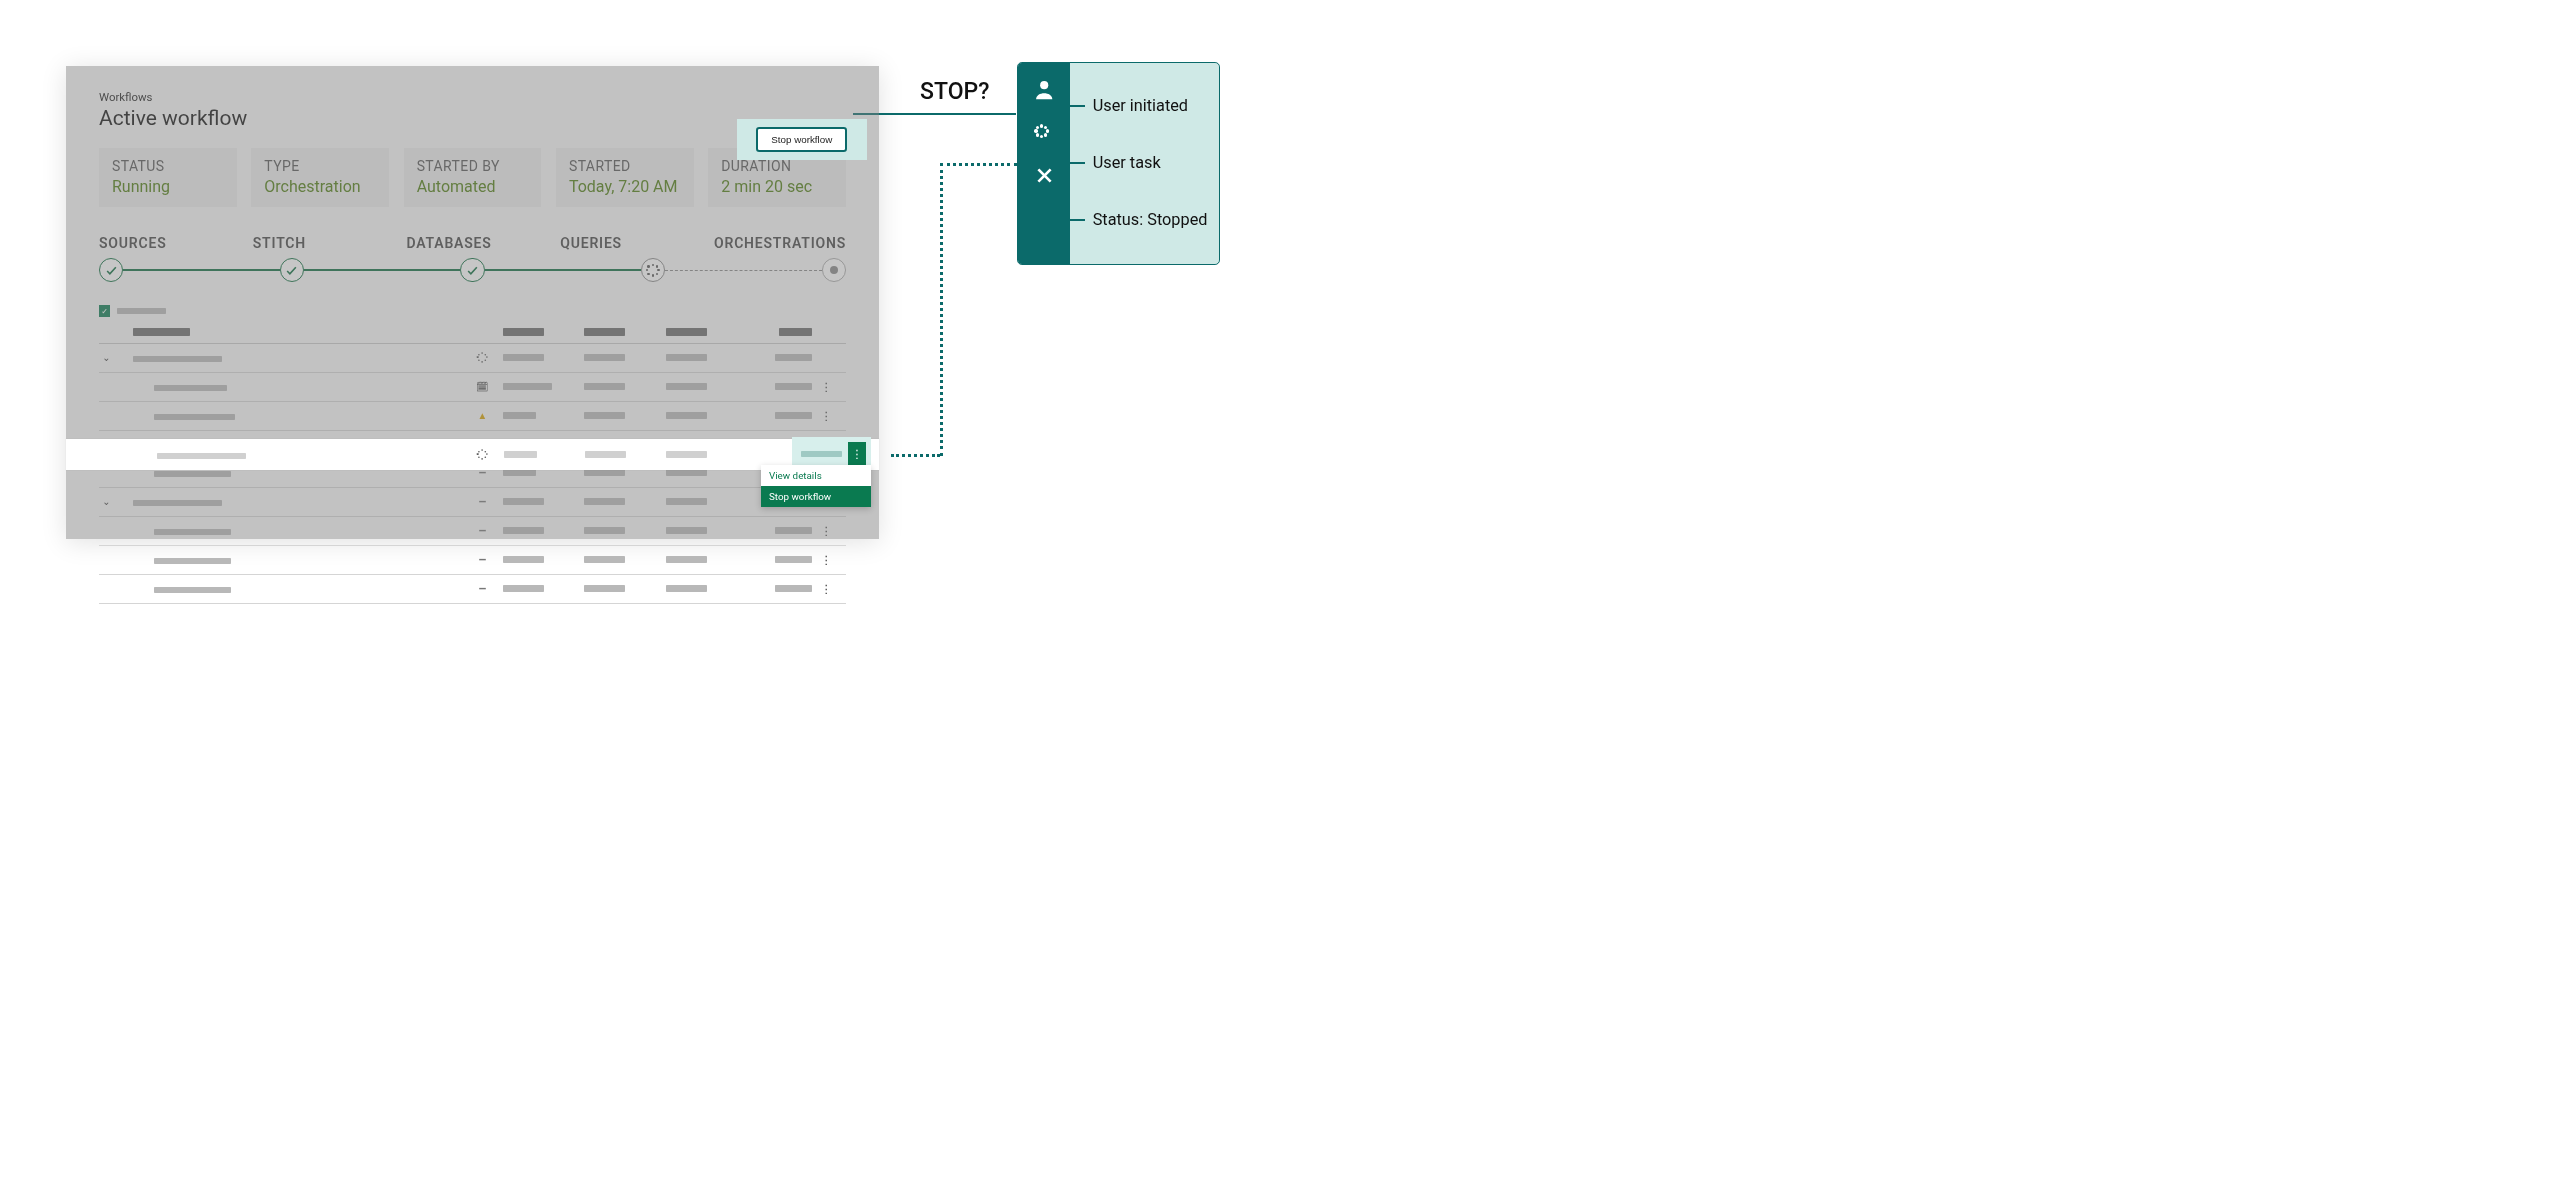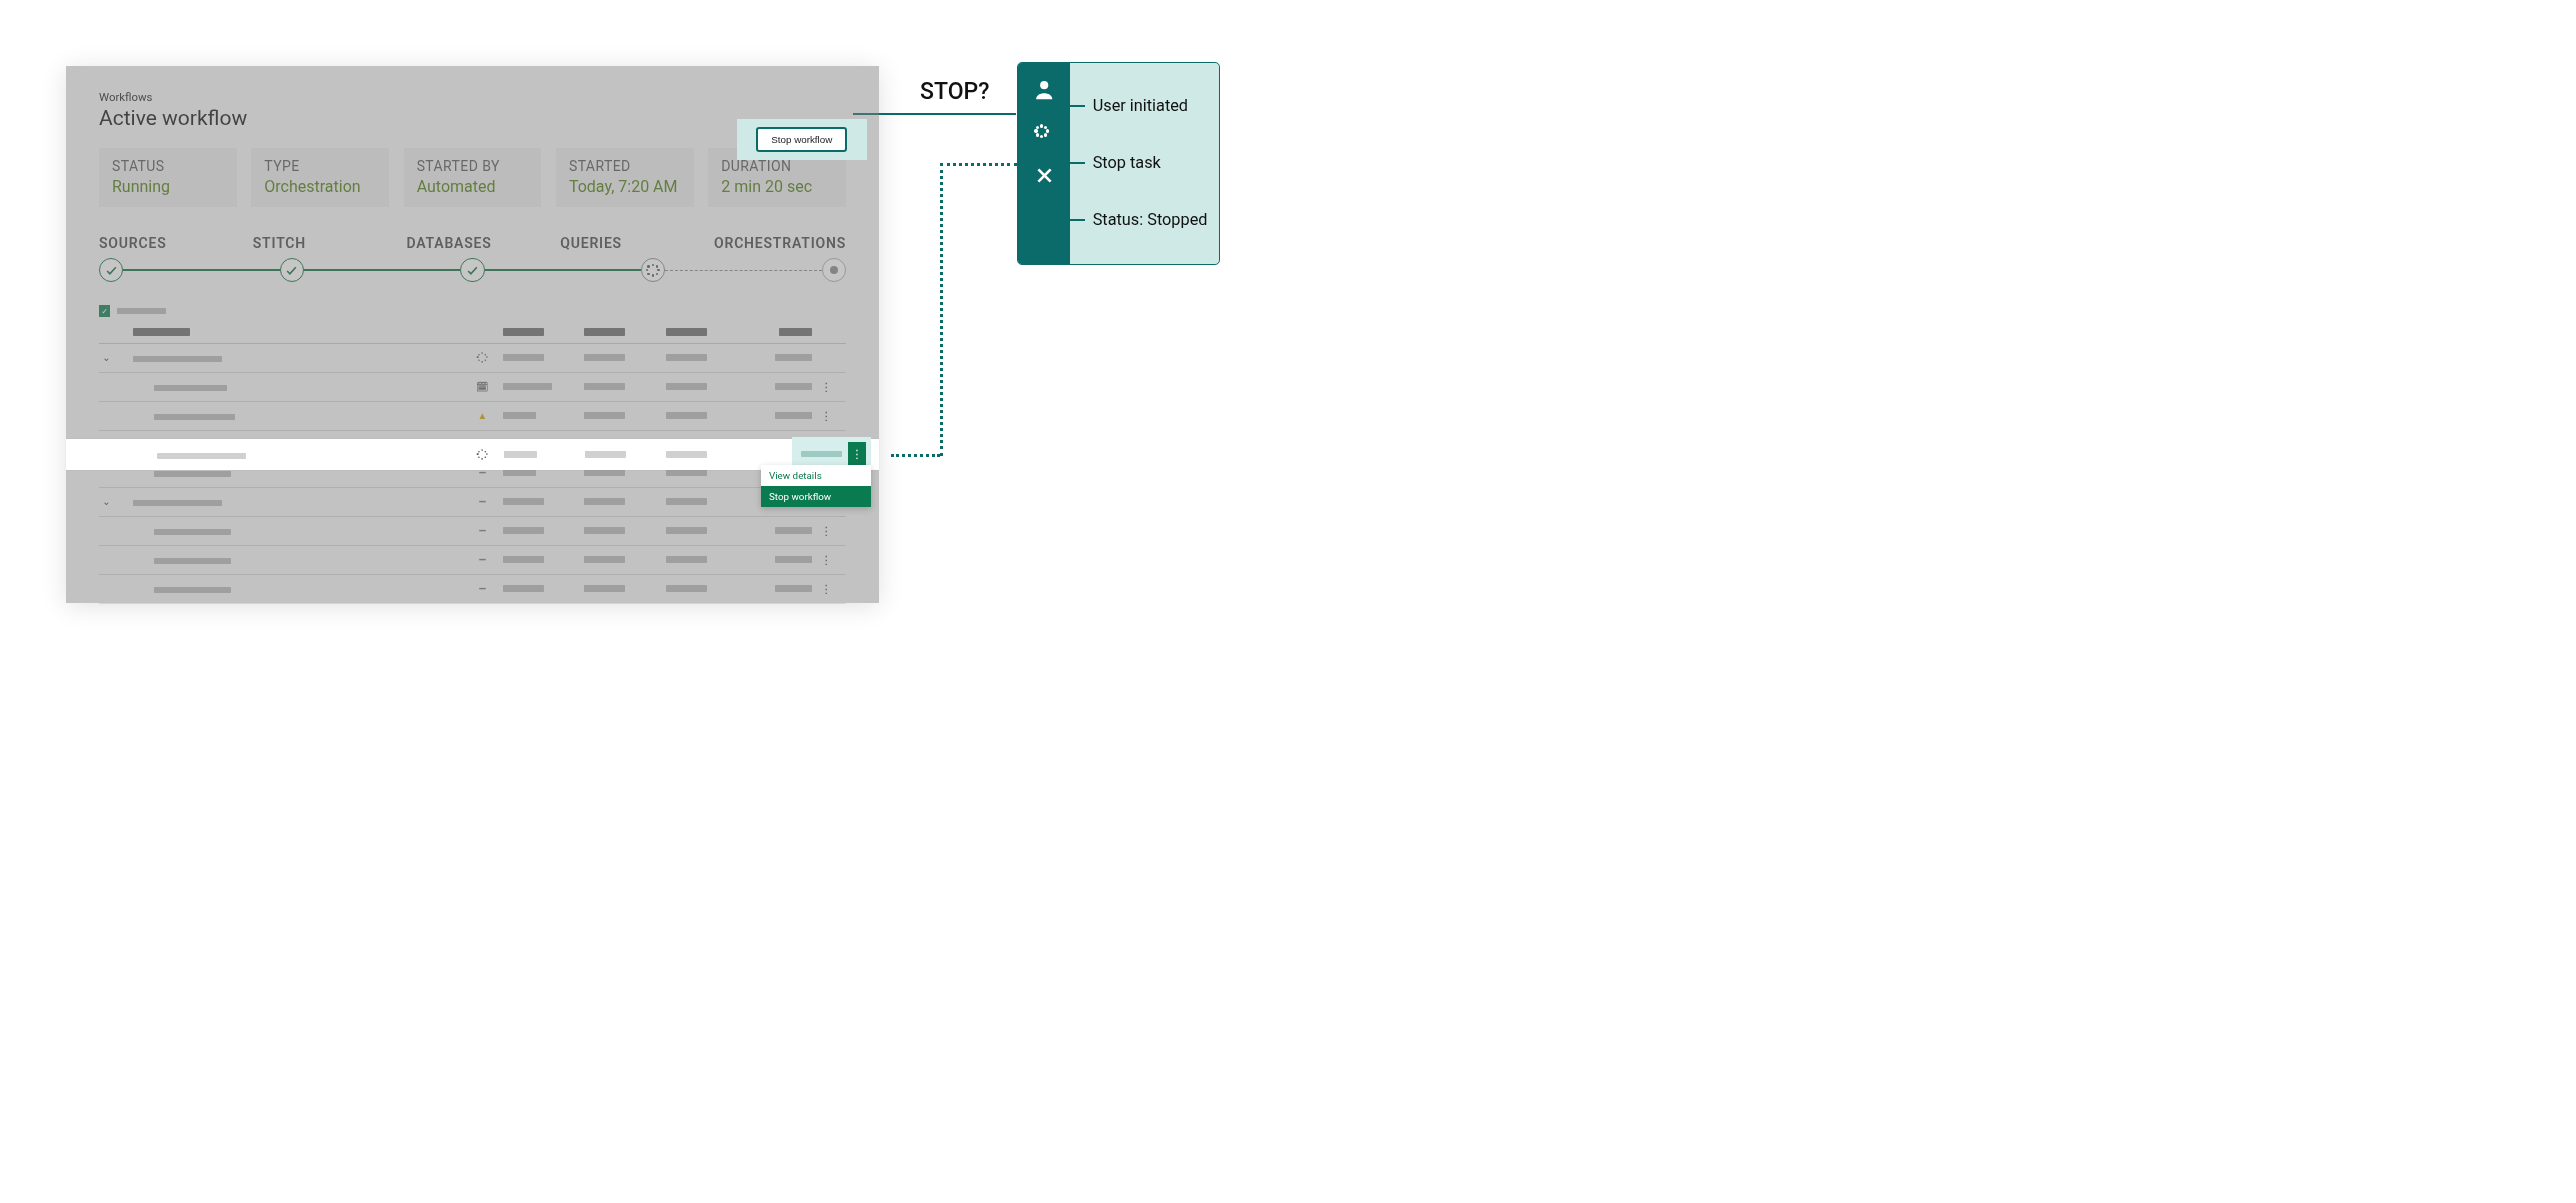--- a/index.html
+++ b/index.html
@@ -15,21 +15,21 @@
     position: relative;
     width: 1236px;
     height: 618px;
   }
   
   .window {
     position: absolute;
     left: 33px;
     top: 33px;
     width: 813px;
-    height: 537px;
+    height: 473px;
     background: #f8f8f8;
     box-shadow: 0 3.3px 24.4px rgba(0,0,0,0.12);
   }
   .gray-overlay {
     position: absolute;
     inset: 0;
     background: rgba(128,128,128,0.45);
     pointer-events: none;
     z-index: 5;
   }
@@ -518,21 +518,21 @@
           <line x1="19" y1="5" x2="5" y2="19"></line>
         </svg>
     </div>
     <div class="anno-list">
       <div class="anno-item">
         <div class="dashc"></div>
         <div class="txt">User initiated</div>
       </div>
       <div class="anno-item">
         <div class="dashc"></div>
-        <div class="txt">Stop task</div>
+        <div class="txt">User task</div>
       </div>
       <div class="anno-item">
         <div class="dashc"></div>
         <div class="txt">Status: Stopped</div>
       </div>
     </div>
   </div>
 
   <div class="dotted-h" style="left:858px; top:421px; width:49px;"></div>
   <div class="dotted-v" style="left:907px; top:130px; height:293px;"></div>

